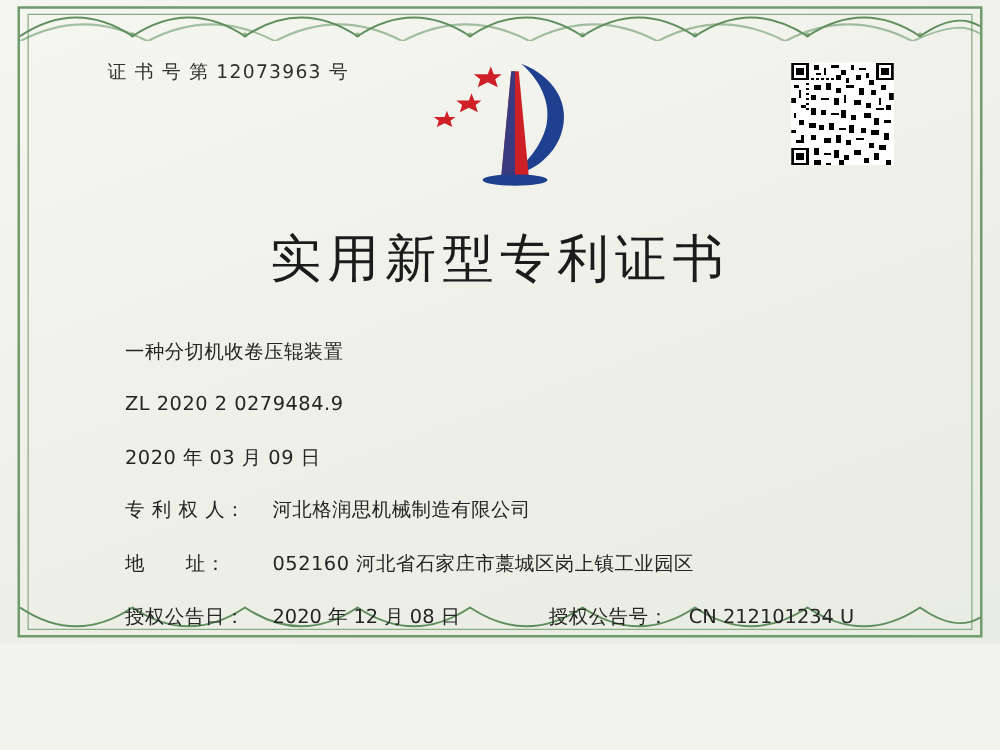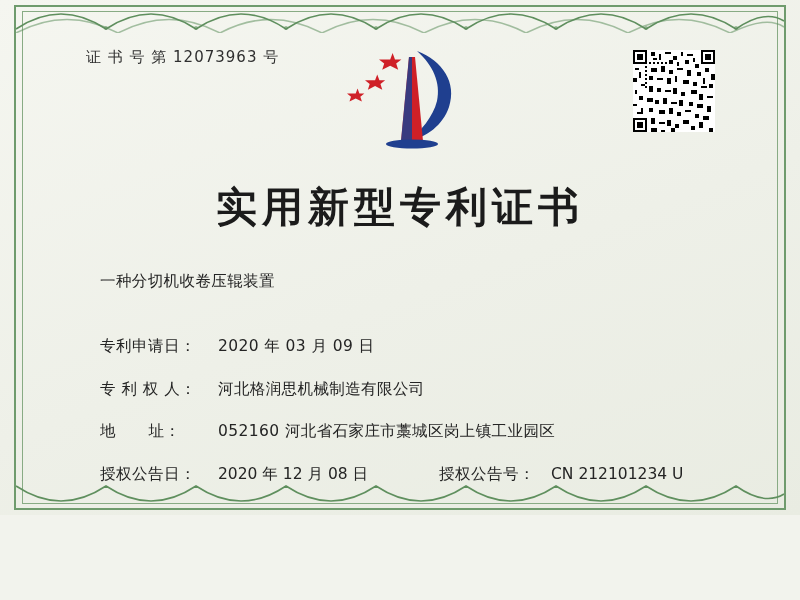--- a/index.html
+++ b/index.html
@@ -92,21 +92,21 @@
   .qr svg { display: block; }
 
   
   .cert-title {
     position: absolute;
     left: 0;
     right: 0;
     top: 180px;
     text-align: center;
     font-size: 41px;
-    font-weight: bold;
+    font-weight: normal;
     letter-spacing: 5px;
     color: #1b1b1b;
     font-family: "DejaVu Sans", "Liberation Sans", sans-serif;
   }
 
   
   .fields {
     position: absolute;
     left: 100px;
     top: 272px;
@@ -319,24 +319,24 @@
   <div class="cert-title">实用新型专利证书</div>
 
   <div class="fields">
 
     <div class="field-row">
       <div class="field-value">一种分切机收卷压辊装置</div>
     </div>
 
 
     <div class="field-row">
-    </div>
-
-    <div class="field-row">
-      <div class="field-label">专利申请日：</div>
+      <div class="field-value">ZL 2020 2 0279484.9</div>
+    </div>
+
+    <div class="field-row">
       <div class="field-value">2020 年 03 月 09 日</div>
     </div>
 
     <div class="field-row">
       <div class="field-label">专 利 权 人：</div>
       <div class="field-value">河北格润思机械制造有限公司</div>
     </div>
 
     <div class="field-row">
       <div class="field-label">地      址：</div>

